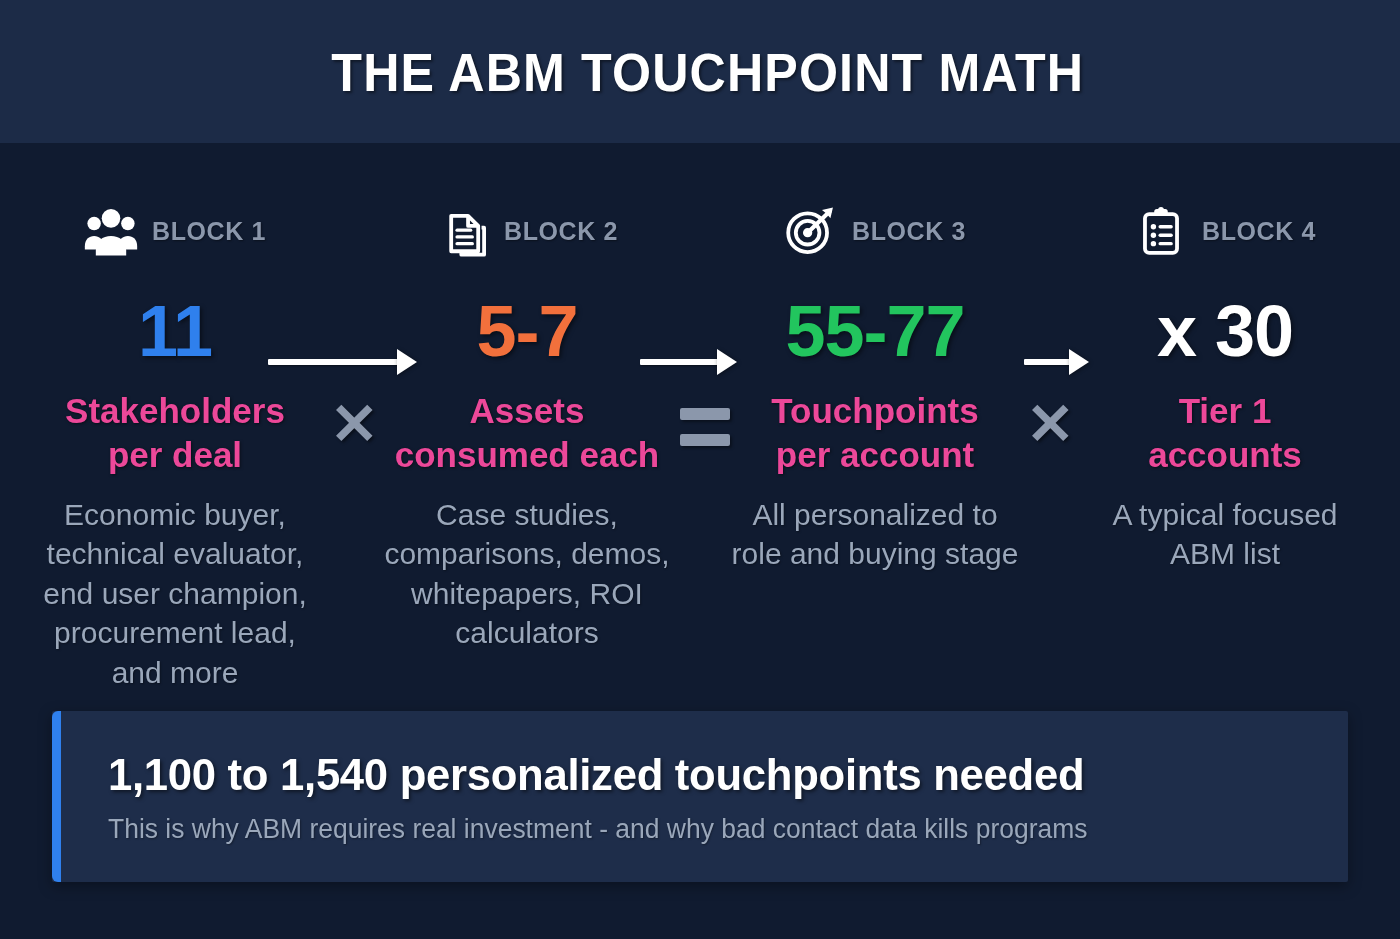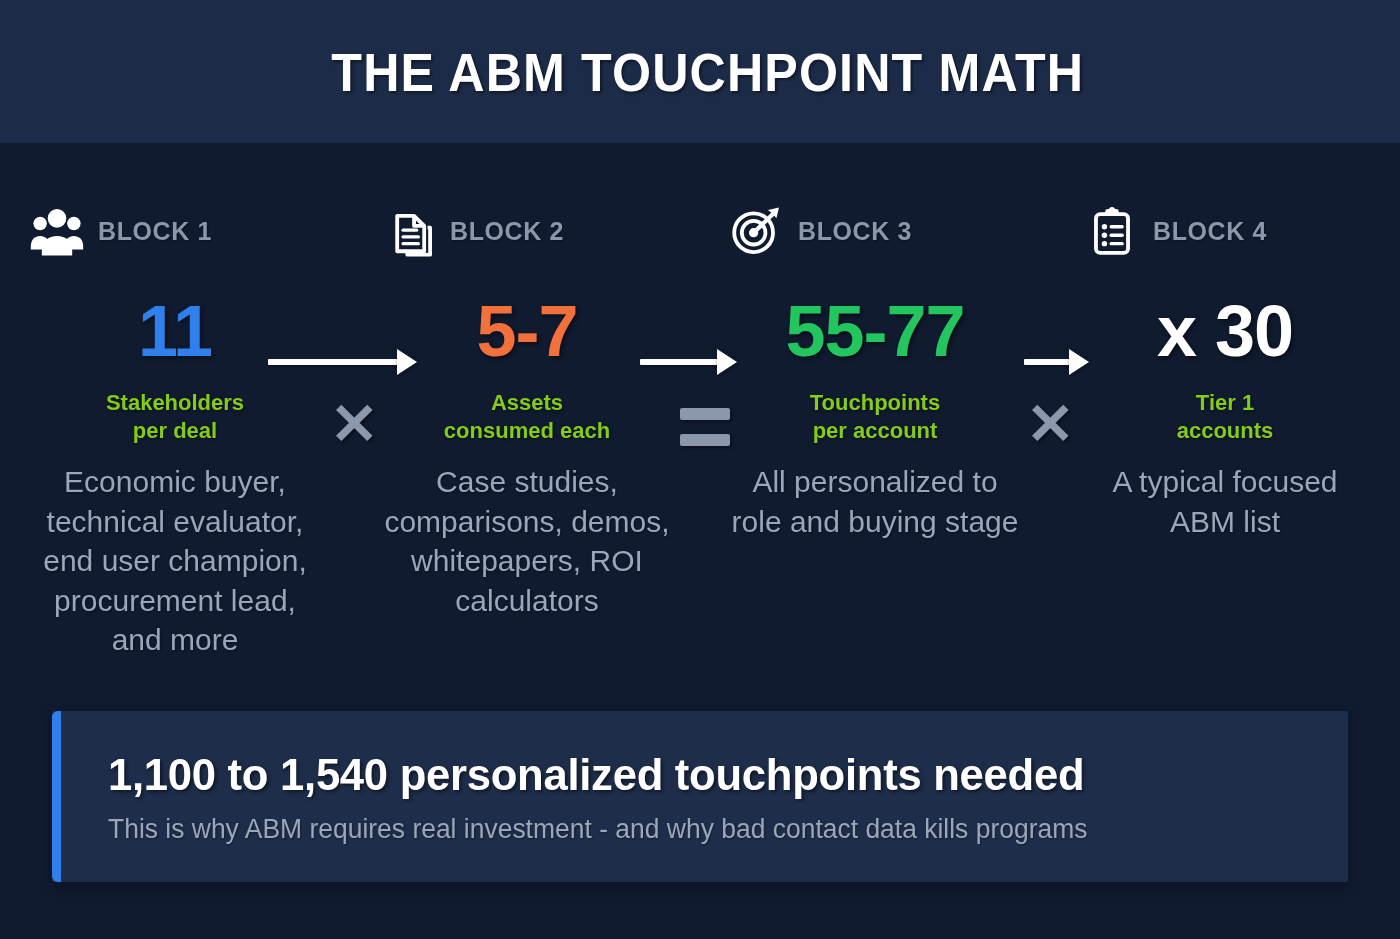--- a/index.html
+++ b/index.html
@@ -36,21 +36,21 @@
     position:absolute; top:143px; left:0;
     width:1400px; height:566px;
   }
 
   .block {
     position:absolute;
     top:0;
     text-align:center;
   }
   .block .icon-row {
-    display:flex; align-items:center; justify-content:flex-start;
+    display:flex; align-items:center; justify-content:center;
     gap:14px;
     height:72px;
     margin-top:52px;
   }
   .icon-wrap { width:54px; height:54px; display:block; flex:0 0 auto; }
   .icon-wrap svg { width:54px; height:54px; display:block; }
   .block-label {
     color:#8b97ab;
     font-size:25px;
     font-weight:bold;
@@ -61,22 +61,22 @@
   .bignum {
     font-size:72px;
     font-weight:bold;
     line-height:1.0;
     margin-top:28px;
     letter-spacing:-1px;
     text-shadow:2px 2px 4px rgba(0,0,0,0.5);
     white-space:nowrap;
   }
   .blk-title {
-    color:#84cc16;
-    font-size:22px;
+    color:#ec4899;
+    font-size:35px;
     font-weight:bold;
     line-height:1.25;
     margin-top:22px;
     text-shadow:1px 1px 3px rgba(0,0,0,0.5);
   }
   .blk-desc {
     color:#9aa7ba;
     font-size:30px;
     line-height:1.32;
     margin-top:18px;

